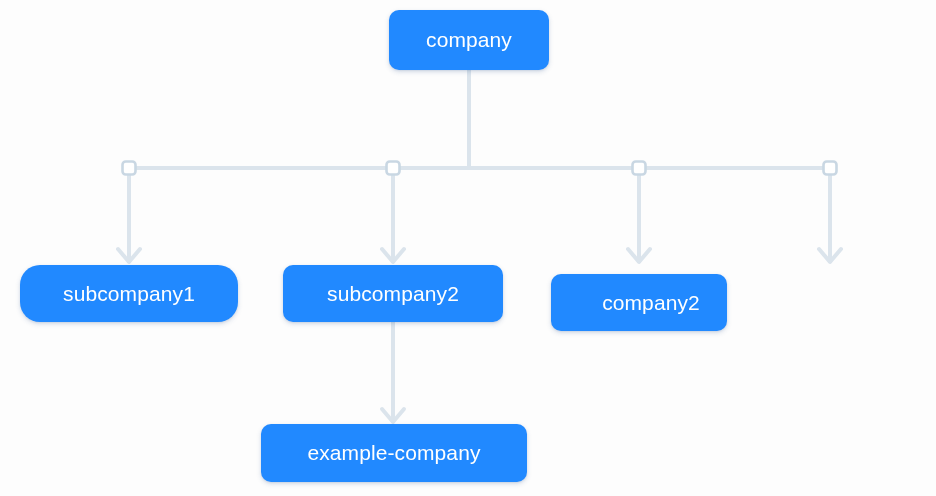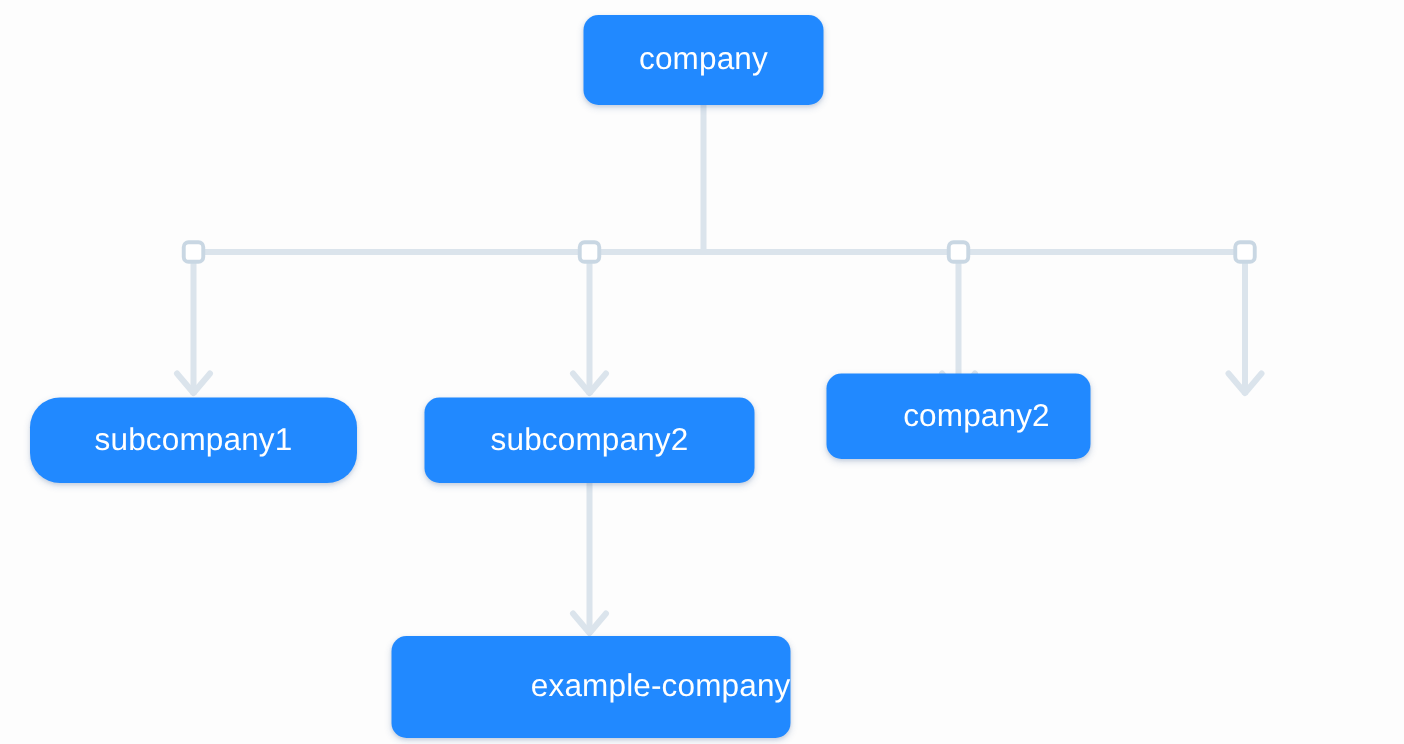--- a/index.html
+++ b/index.html
@@ -87,22 +87,22 @@
   </div>
 
   <div class="node" style="left:20px; top:265px; width:218px; height:57px;border-radius:20px;">
     <span class="node-label">subcompany1</span>
   </div>
 
   <div class="node" style="left:283px; top:265px; width:220px; height:57px;text-align:center;">
     <span class="node-label">subcompany2</span>
   </div>
 
-  <div class="node" style="left:551px; top:249px; width:176px; height:57px;padding-left:24px;">
+  <div class="node" style="left:551px; top:274px; width:176px; height:57px;padding-left:24px;">
     <span class="node-label">company2</span>
   </div>
 
 
-  <div class="node" style="left:261px; top:424px; width:266px; height:68px;justify-content:flex-end;">
+  <div class="node" style="left:261px; top:424px; width:266px; height:58px;">
     <span class="node-label">example-company</span>
   </div>
 
 </div>
 
 </body></html>

